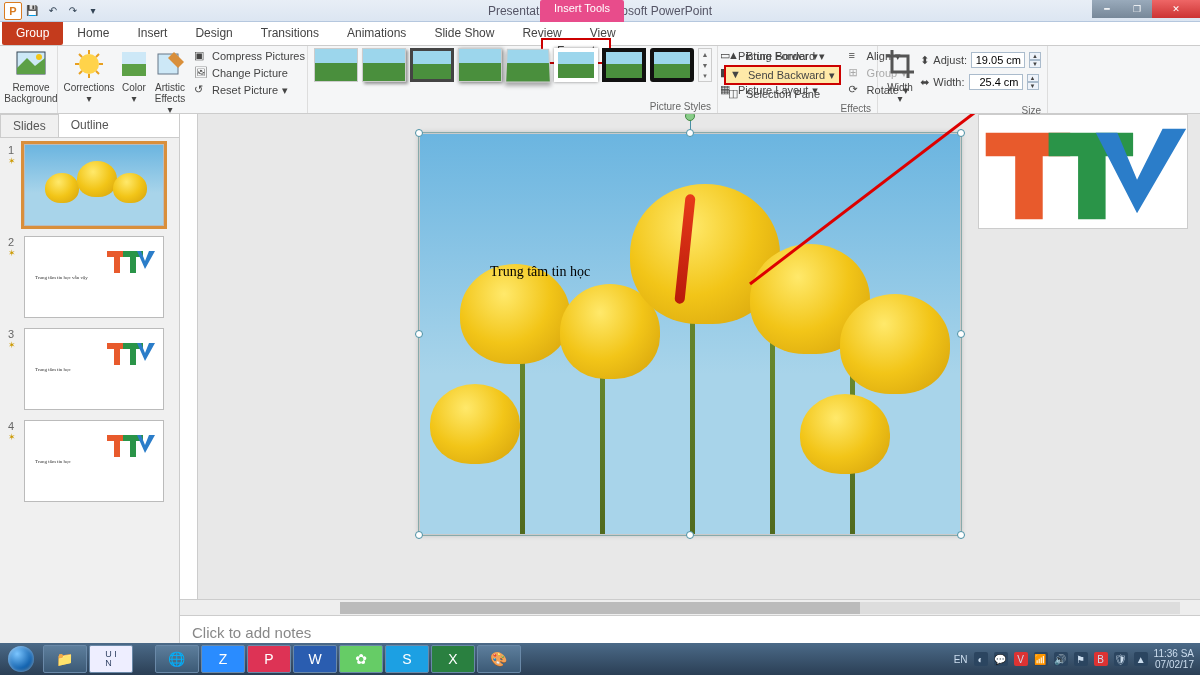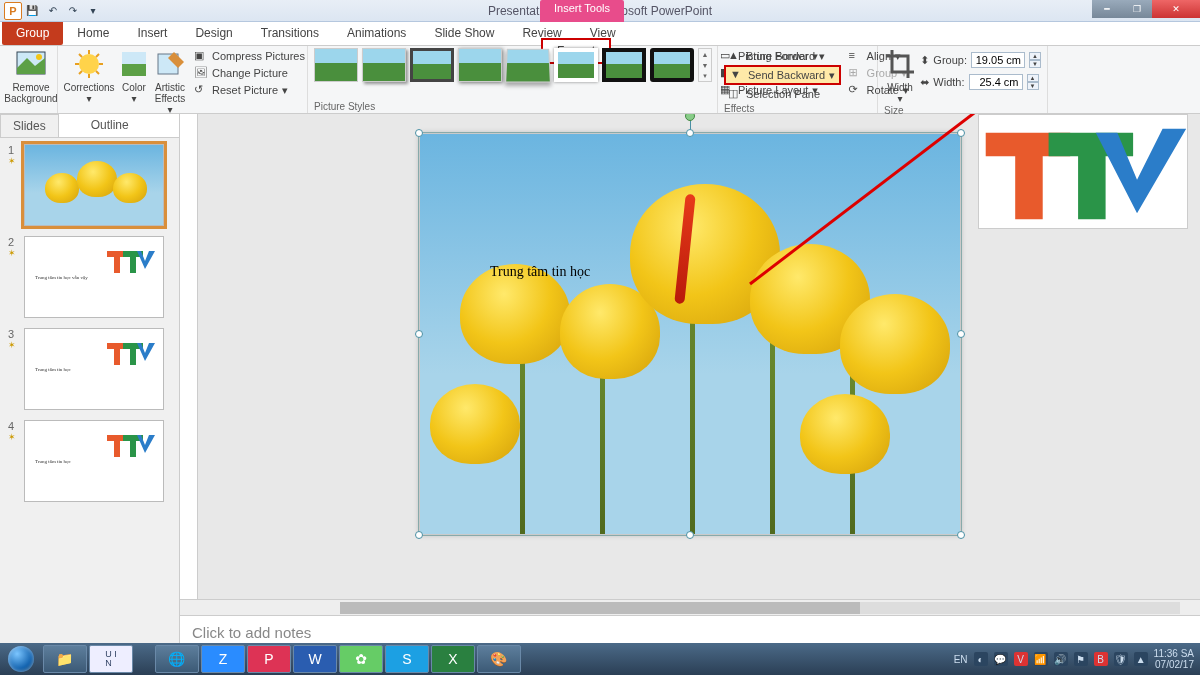--- a/index.html
+++ b/index.html
@@ -24,21 +24,21 @@
 .tabs { height: 24px; background: #fff; display: flex; align-items: stretch; padding-left: 2px; border-bottom: 1px solid #ccc; }
 .tab { padding: 4px 14px; color: #444; font-size: 12px; cursor: pointer; }
 .tab.file { background: #c43b1d; color: #fff; border-radius: 0 0 2px 2px; }
 .tab.active { border: 2px solid #c00; background: #fff; margin-top: 16px; }
 .tab-format-wrap { position: absolute; left: 541px; }
 
 
 .ribbon { height: 68px; background: #f5f6f7; border-bottom: 1px solid #ccc; display: flex; }
 .grp { border-right: 1px solid #ddd; padding: 2px 6px 0 6px; display: flex; flex-direction: column; }
 .grp-body { flex: 1; display: flex; align-items: flex-start; gap: 4px; }
-.grp-label { text-align: left; font-size: 10px; color: #666; padding: 1px 0; }
+.grp-label { text-align: right; font-size: 10px; color: #666; padding: 1px 0; }
 .big-btn { display: flex; flex-direction: column; align-items: center; width: 50px; font-size: 10px; color: #444; text-align: center; line-height: 1.1; cursor: pointer; }
 .big-btn .ic { width: 32px; height: 32px; margin-bottom: 2px; }
 .sm-list { display: flex; flex-direction: column; gap: 1px; }
 .sm-btn { display: flex; align-items: center; gap: 4px; font-size: 11px; color: #444; padding: 1px 4px; cursor: pointer; white-space: nowrap; }
 .sm-btn .si { width: 14px; height: 14px; display: inline-block; }
 .gallery { display: flex; gap: 4px; align-items: center; }
 .gal-item { width: 44px; height: 34px; border: 1px solid #ccc; background: linear-gradient(#9cd6ec 45%, #4a8f3d 45%); cursor: pointer; position: relative; }
 .gal-item.dark { border: 4px solid #111; width: 44px; height: 34px; }
 .gal-more { width: 14px; height: 34px; border: 1px solid #ccc; display: flex; flex-direction: column; cursor: pointer; }
 .gal-more div { flex:1; display:flex; align-items:center; justify-content:center; font-size:7px; color:#666; }
@@ -46,21 +46,21 @@
 .size-row input { width: 54px; font-size: 11px; border: 1px solid #abc; padding: 1px 3px; text-align: right; }
 .spin { display:flex; flex-direction:column; }
 .spin div { width:12px; height:8px; border:1px solid #abc; font-size:6px; display:flex; align-items:center; justify-content:center; cursor:pointer; background:#eef3fa; }
 
 
 .hl { border: 2px solid #c00; background: #ffe9a8; }
 
 
 .main { position: absolute; top: 114px; left: 0; right: 0; bottom: 32px; display: flex; }
 .side-tabs-wrap { width: 180px; border-right: 1px solid #ccc; display:flex; flex-direction:column; background:#f0f0f0; }
-.side-tabs { display:flex; background:#fff; border-bottom:1px solid #ccc;gap:20px; }
+.side-tabs { display:flex; background:#fff; border-bottom:1px solid #ccc; }
 .side-tab { padding: 4px 12px; font-size: 12px; color:#555; cursor:pointer; }
 .side-tab.active { background:#f0f0f0; border:1px solid #ccc; border-bottom:none; }
 .thumbs { flex:1; overflow:auto; padding:6px 8px; }
 .thumb-row { display:flex; gap:6px; margin-bottom:10px; }
 .thumb-num { font-size:11px; color:#666; width:10px; }
 .thumb { width:140px; height:82px; border:1px solid #bbb; background:#fff; position:relative; cursor:pointer; }
 .thumb.sel { outline:3px solid #d98f3b; }
 .thumb-star { font-size:9px; color:#c90; }
 
 .editor { flex:1; display:flex; flex-direction:column; position:relative; background:#e8e8e8; }
@@ -255,21 +255,21 @@
     <div class="grp-body">
       <div class="big-btn" style="width:38px">
         <svg class="ic" viewBox="0 0 32 32">
             <path d="M8 2 V24 H30 M2 8 H24 V30" stroke="#555" stroke-width="3" fill="none"></path>
           </svg>
         <span>Width</span>▾
       </div>
       <div class="sm-list" style="gap:6px; padding-top:4px">
         <div class="size-row">
           <span class="si">⬍</span>
-          <span>Group:</span>
+          <span>Adjust:</span>
           <input value="19.05 cm" style="">
           <div class="spin">
               <div>▲</div>
               <div>▼</div>
             </div>
         </div>
         <div class="size-row">
           <span class="si">⬌</span>
           <span>Width:</span>
           <input value="25.4 cm" style="">

